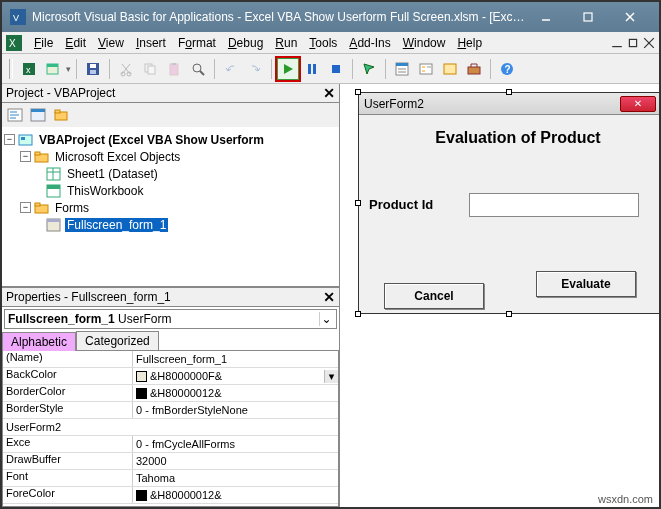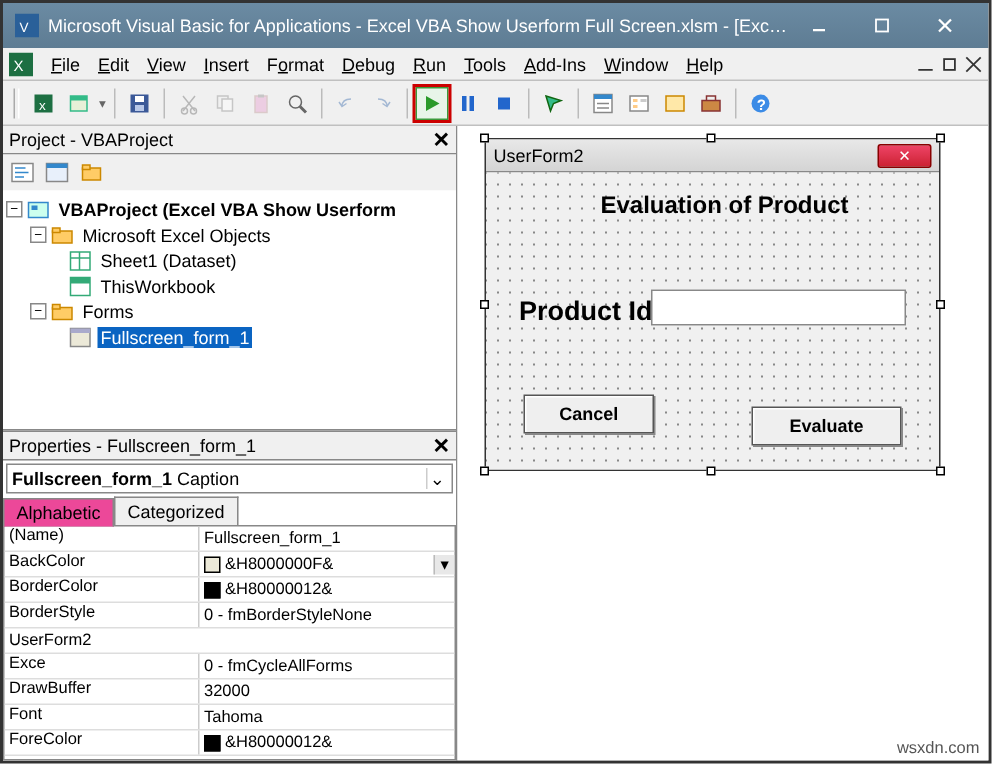--- a/index.html
+++ b/index.html
@@ -13,52 +13,52 @@
 .menu-item { padding: 2px 6px; cursor: pointer; }
 .menu-item u { text-decoration: underline; }
 .menu-spacer { flex: 1; }
 .mdi { width: 12px; height: 12px; margin-left: 4px; cursor: pointer; }
 .toolbar { height: 30px; background: #f0f0f0; display: flex; align-items: center; padding: 2px 4px; gap: 2px; border-bottom: 1px solid #c0c0c0; }
 .tb-grip { width: 4px; height: 20px; border-left: 1px solid #aaa; border-right: 1px solid #fff; margin: 0 3px; }
 .tb-btn { width: 22px; height: 22px; display: flex; align-items: center; justify-content: center; cursor: pointer; border: 1px solid transparent; }
 .tb-btn.run { border: 1px solid #3b9a3b; background: #e8f5e9; outline: 2px solid #c00; outline-offset: 0; }
 .tb-sep { width: 1px; height: 20px; background: #bbb; margin: 0 3px; }
 .main { display: flex; height: calc(509px - 30px - 22px - 30px - 4px); }
-.left { width: 303px; display: flex; flex-direction: column; border-right: 1px solid #888; }
+.left { width: 338px; display: flex; flex-direction: column; border-right: 1px solid #888; }
 .pane-hdr { height: 19px; background: #f0f0f0; border-bottom: 1px solid #888; display: flex; align-items: center; padding: 0 4px; font-size: 12px; }
 .pane-hdr .x { margin-left: auto; font-weight: bold; cursor: pointer; font-size: 14px; }
 .proj-tb { height: 24px; background: #f0f0f0; display: flex; align-items: center; padding: 2px; gap: 1px; }
 .proj-tb .pbtn { width: 22px; height: 20px; display: flex; align-items: center; justify-content: center; cursor: pointer; }
 .tree { flex: 1 1 0; min-height: 80px; overflow: auto; background: #fff; font-size: 12px; padding: 4px 0; border-bottom: 1px solid #888; }
 .tree-row { display: flex; align-items: center; height: 17px; white-space: nowrap; }
 .tree-toggle { width: 11px; height: 11px; border: 1px solid #888; display: inline-flex; align-items: center; justify-content: center; font-size: 9px; line-height: 9px; margin-right: 3px; cursor: pointer; background: #fff; }
 .tree-icon { width: 16px; height: 14px; margin-right: 3px; }
 .tree-label { cursor: default; padding: 0 2px; }
 .tree-label.sel { background: #0a64c2; color: #fff; }
 .prop { flex: 0 0 220px; display: flex; flex-direction: column; border-top: 1px solid #888; }
 .prop-combo { height: 20px; margin: 2px; border: 1px solid #888; display: flex; align-items: center; font-size: 12px; padding: 0 3px; background: #fff; }
 .prop-combo .bold { font-weight: bold; }
 .prop-combo .drop { margin-left: auto; width: 14px; text-align: center; cursor: pointer; border-left: 1px solid #ccc; }
 .tabs { display: flex; font-size: 12px; }
 .tab { padding: 2px 8px; border: 1px solid #888; background: #f0f0f0; cursor: pointer; border-bottom: none; }
-.tab.active { background: #ec4899; position: relative; top: 1px; }
+.tab.active { background: #f0abfc; position: relative; top: 1px; }
 .prop-grid { flex: 1; overflow: auto; border: 1px solid #888; background: #fff; font-size: 11px; }
 .prop-row { display: flex; height: 17px; border-bottom: 1px solid #ddd; }
 .prop-k { width: 130px; padding-left: 3px; border-right: 1px solid #ccc; }
 .prop-v { flex: 1; padding-left: 3px; display: flex; align-items: center; gap: 3px; }
 .swatch { width: 11px; height: 11px; border: 1px solid #000; }
 .vdrop { margin-left: auto; width: 14px; text-align: center; border-left: 1px solid #bbb; background: #e8e8e8; cursor: pointer; }
 .right { flex: 1; background: #fff; position: relative; overflow: hidden; }
 .form-design { position: absolute; left: 18px; top: 8px; width: 304px; height: 222px; border: 1px solid #333; }
 .handles { position: absolute; width: 6px; height: 6px; background: #fff; border: 1px solid #000; }
 .form-titlebar { height: 22px; background: linear-gradient(#e8e8e8,#d4d4d4); border-bottom: 1px solid #888; display: flex; align-items: center; padding: 0 5px; font-size: 12px; }
 .close-red { margin-left: auto; width: 36px; height: 16px; background: linear-gradient(#e46,#c23); border: 1px solid #800; border-radius: 2px; color: #fff; display: flex; align-items: center; justify-content: center; font-size: 10px; cursor: pointer; }
 .form-body { position: absolute; top: 22px; left: 0; right: 0; bottom: 0; background-image: radial-gradient(#888 0.5px, transparent 0.5px); background-size: 8px 8px; background-color: #f0f0f0; background-position: 4px 4px; }
 .form-hdr-text { position: absolute; top: 14px; left: 16px; right: 0; text-align: center; font-weight: bold; font-size: 16px; }
-.lbl { position: absolute; top: 82px; left: 22px; font-weight: bold; font-size: 18px; }
+.lbl { position: absolute; top: 82px; left: 10px; font-weight: bold; font-size: 13px; }
 .tbox { position: absolute; top: 78px; left: 110px; width: 170px; height: 24px; background: #fff; border: 1px solid #888; }
 .btn3d { position: absolute; height: 26px; border: 1px solid #555; background: #efefef; font-weight: bold; font-size: 12px; display: flex; align-items: center; justify-content: center; box-shadow: 1px 1px 0 #888, inset 1px 1px 0 #fff; cursor: pointer; }
 .watermark { position: absolute; right: 6px; bottom: 2px; font-size: 11px; color: #555; }
 </style>
 </head>
 <body>
 
 <div class="title-bar">
   <svg class="app-icon" viewBox="0 0 16 16">
       <rect width="16" height="16" fill="#2a6099"></rect>
@@ -312,21 +312,21 @@
     </div>
 
     <div class="prop">
       <div class="pane-hdr">
         <span>Properties - Fullscreen_form_1</span>
         <span class="x">✕</span>
       </div>
       <div class="prop-combo">
         <span class="bold">Fullscreen_form_1</span>
         <span>&nbsp;</span>
-        <span>Caption</span>
+        <span>UserForm</span>
         <span class="drop">⌄</span>
       </div>
       <div class="tabs">
         <div class="tab active">Alphabetic</div>
         <div class="tab">Categorized</div>
       </div>
       <div class="prop-grid" id="prop-grid">
           <div class="prop-row">
             <div class="prop-k">(Name)</div>
             <div class="prop-v">
@@ -391,21 +391,21 @@
   <div class="right">
     <div class="form-design">
       <div class="form-titlebar">
         <span>UserForm2</span>
         <div class="close-red">✕</div>
       </div>
       <div class="form-body">
         <div class="form-hdr-text">Evaluation of Product</div>
         <div class="lbl">Product Id</div>
         <div class="tbox"></div>
-        <div class="btn3d" style="left:25px; bottom:24px; width:87px">Cancel</div>
+        <div class="btn3d" style="left:25px; bottom:4px; width:100px">Cancel</div>
         <div class="btn3d" style="right:25px; bottom:16px; width:100px">Evaluate</div>
       </div>
     </div>
 
     <div class="handles" style="left:15px; top:5px"></div>
     <div class="handles" style="left:166px; top:5px"></div>
     <div class="handles" style="left:319px; top:5px"></div>
     <div class="handles" style="left:15px; top:116px"></div>
     <div class="handles" style="left:319px; top:116px"></div>
     <div class="handles" style="left:15px; top:227px"></div>

